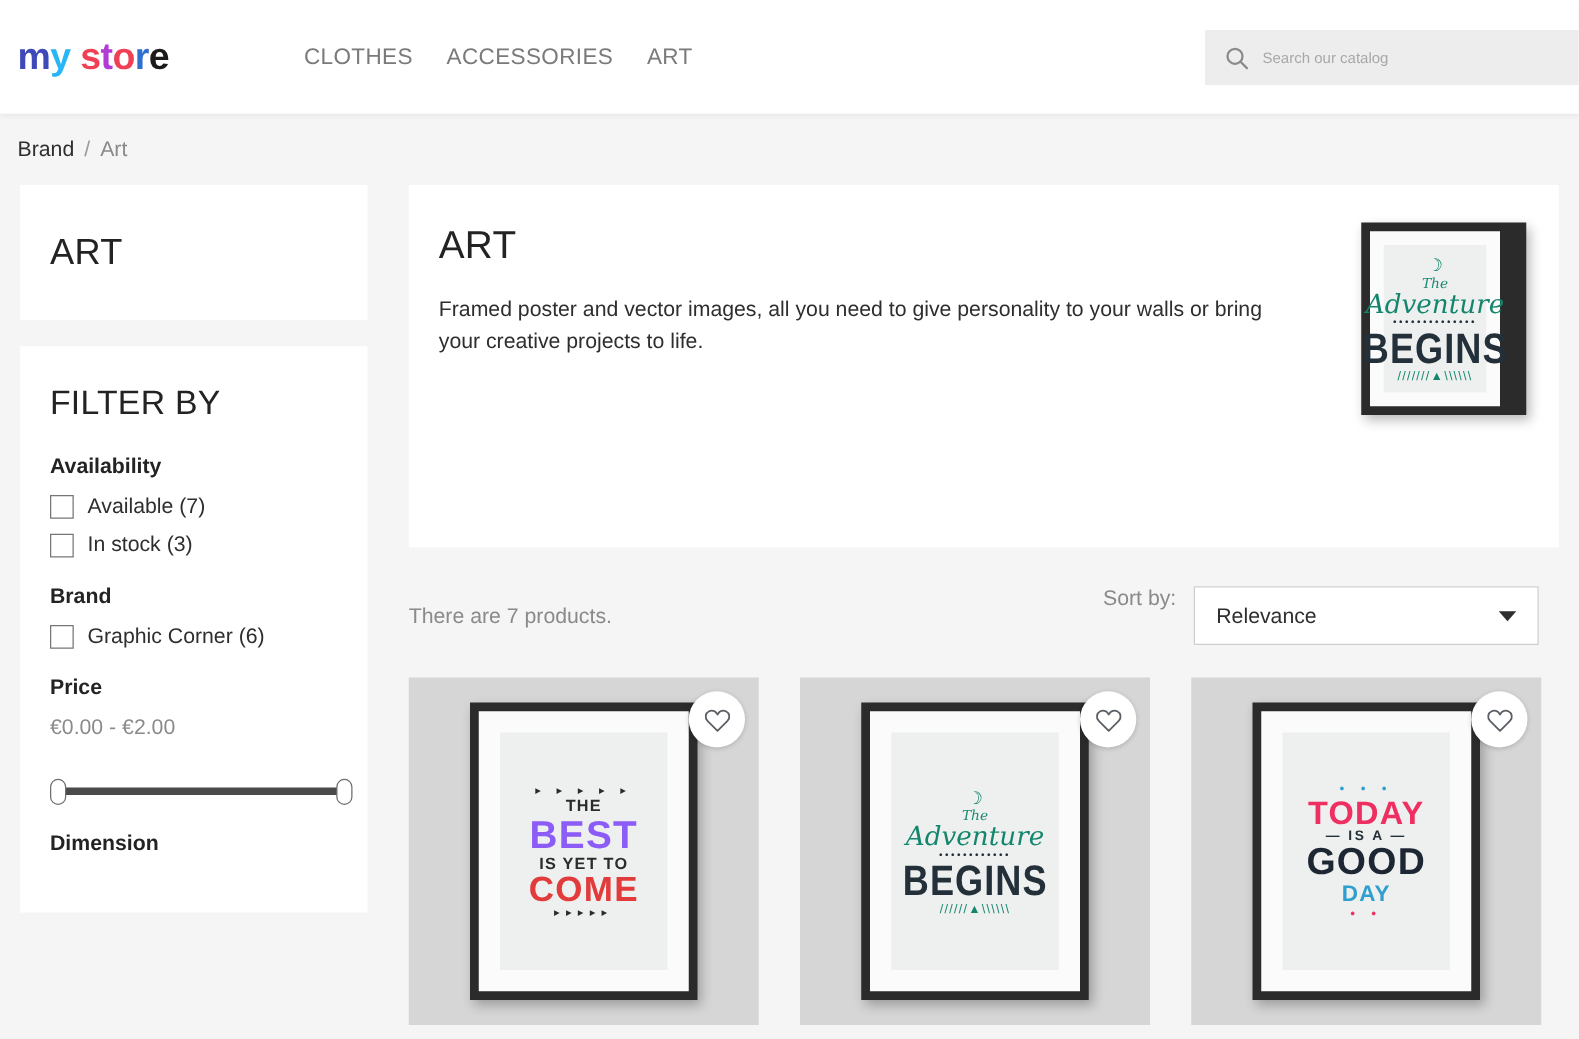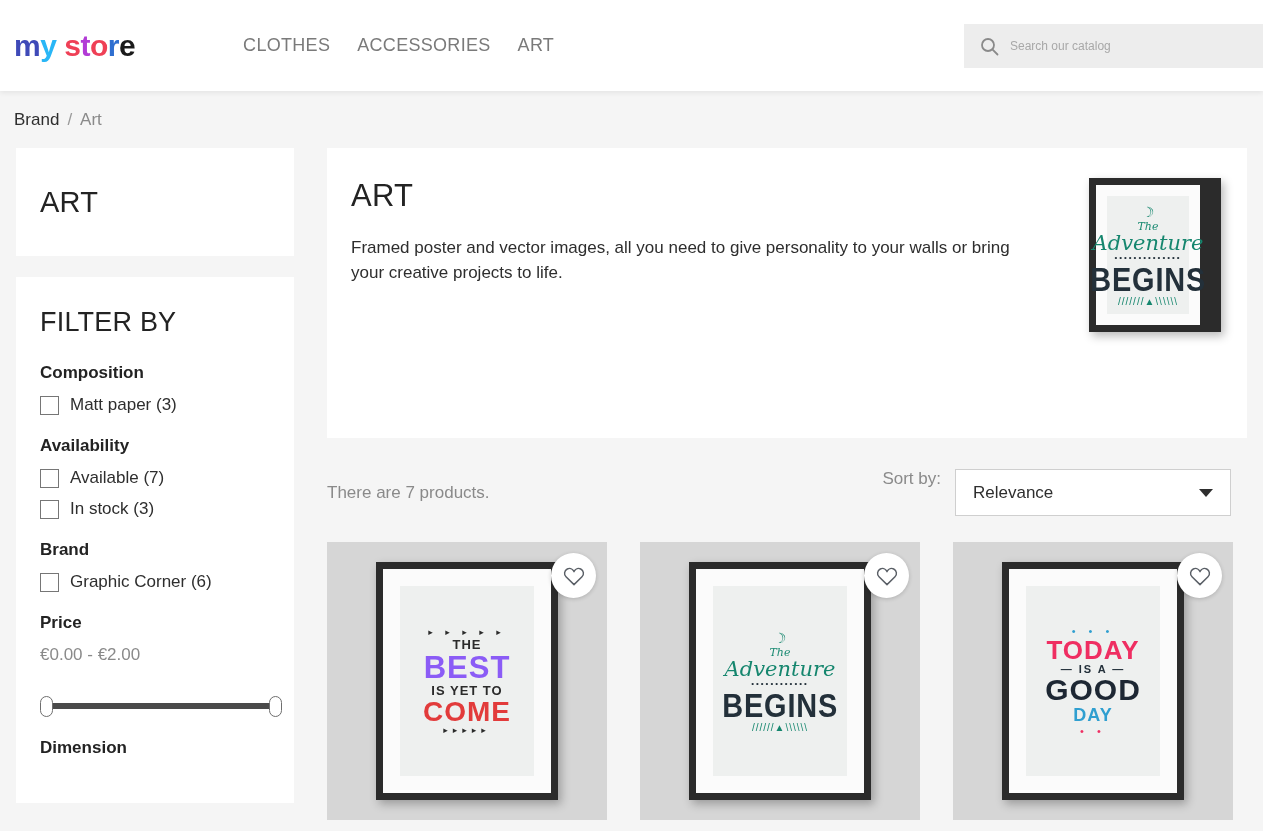--- a/index.html
+++ b/index.html
@@ -299,27 +299,20 @@
 
   <aside class="sidebar">
 
     <div class="panel cat-title-box">
       <h2>ART</h2>
     </div>
 
     <div class="panel filter-panel">
       <h3>FILTER BY</h3>
 
-      <div class="facet">
-        <div class="facet-title">Composition</div>
-        <label class="facet-option">
-          <span class="cb"></span>
-          <span>Matt paper (3)</span>
-        </label>
-      </div>
 
       <div class="facet">
         <div class="facet-title">Availability</div>
         <label class="facet-option">
           <span class="cb"></span>
           <span>Available (7)</span>
         </label>
         <label class="facet-option">
           <span class="cb"></span>
           <span>In stock (3)</span>

